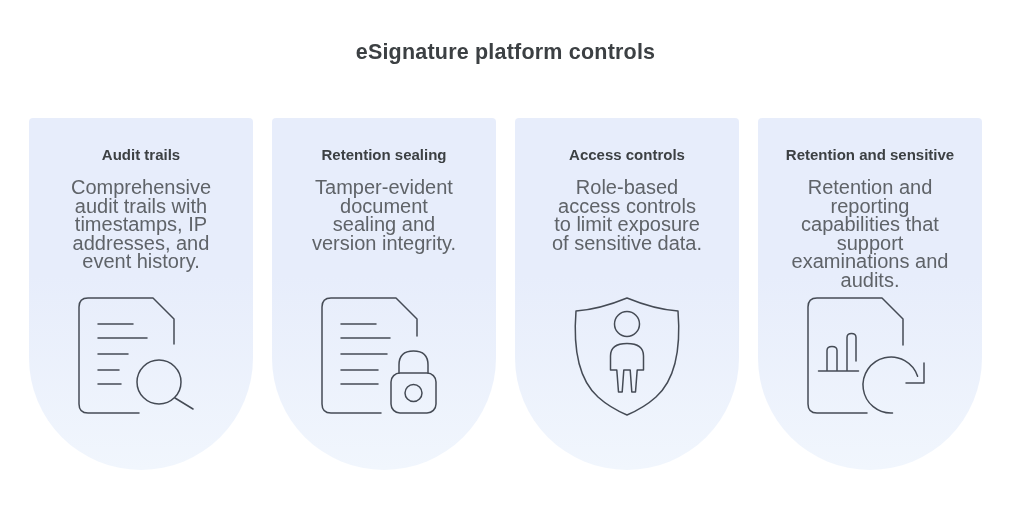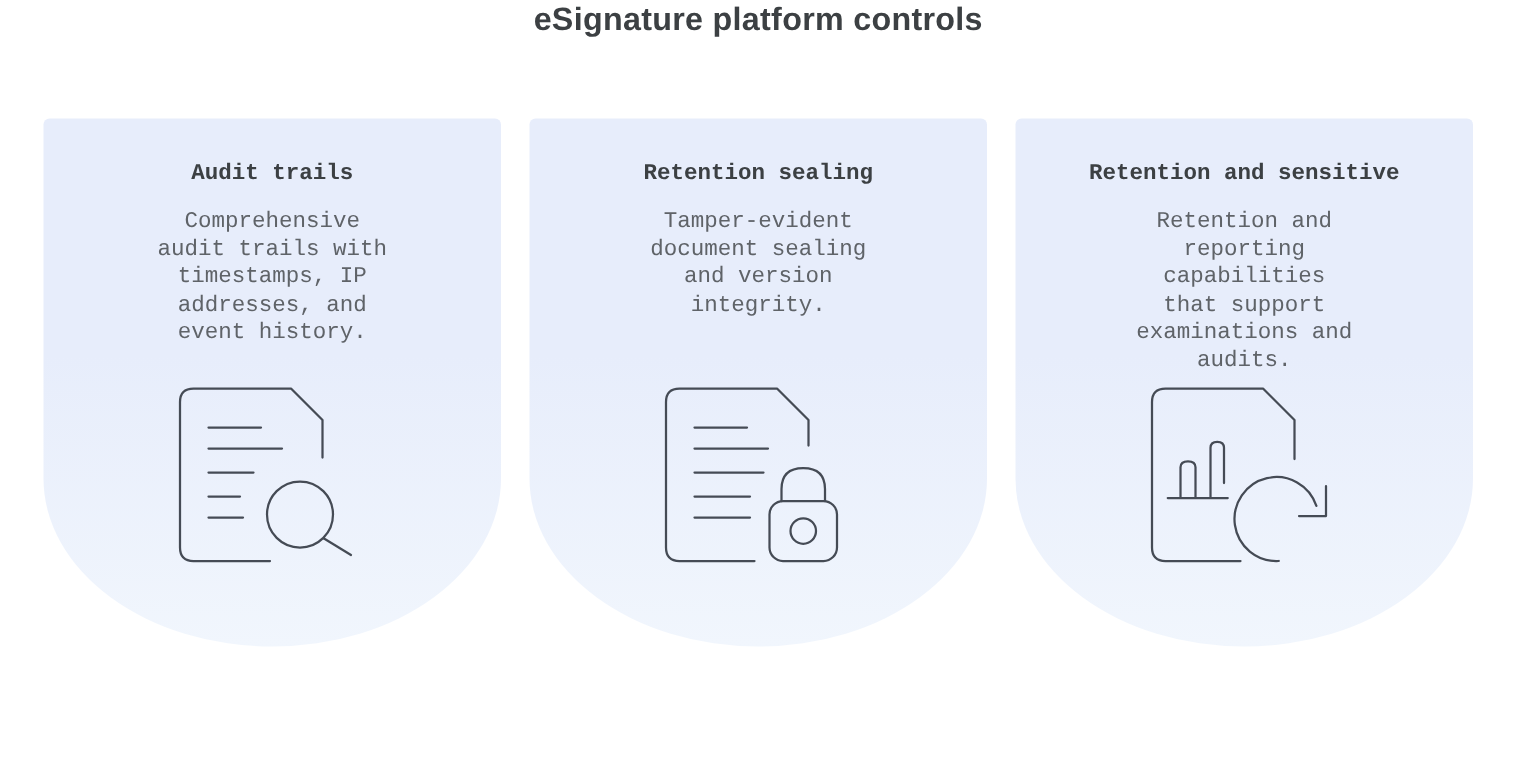--- a/index.html
+++ b/index.html
@@ -11,52 +11,52 @@
     --body_color:#5f6368;
   }
   *{margin:0;padding:0;box-sizing:border-box;}
   html,body{width:1011px;height:508px;overflow:hidden;}
   body{
     background:var(--page_bg);
     font-family:"Liberation Sans","DejaVu Sans",sans-serif;
     -webkit-font-smoothing:antialiased;
   }
   h1.page-title{
+    margin-top:39px;
     text-align:center;
     font-size:21.5px;
     line-height:26px;
     font-weight:bold;
     color:var(--title_color);
     letter-spacing:.2px;
   }
   .cards{
     display:flex;
     gap:19px;
     padding:0 29px;
     margin-top:53px;
-    font-family:Liberation Mono, monospace;
   }
   .card{
     position:relative;
     flex:1 1 0;
     height:352px;
     background:linear-gradient(180deg,var(--card_top) 0%,var(--card_top) 45%,var(--card_bottom) 100%);
     border-radius:4px 4px 50% 50% / 4px 4px 112px 112px;
     text-align:center;
   }
   .card-title{
     margin-top:28px;
     font-size:15px;
     line-height:18px;
     font-weight:bold;
     color:var(--title_color);
   }
   .card-desc{
     margin:14px auto 0;
-    font-size:15px;
+    font-size:20px;
     line-height:18.5px;
     color:var(--body_color);
   }
   .card:nth-child(1) .card-desc{max-width:160px;}
   .card:nth-child(2) .card-desc{max-width:150px;}
   .card:nth-child(3) .card-desc{max-width:152px;}
   .card:nth-child(4) .card-desc{max-width:162px;}
   .icon{
     position:absolute;
     top:176px;
@@ -106,20 +106,34 @@
 
         <path class="st" d="M22,30 H57 M22,44 H71 M22,60 H68 M22,76 H59 M22,90 H59"></path>
 
         <path class="st" d="M80,79 V71 Q80,57 94.5,57 Q109,57 109,71 V79"></path>
         <rect class="st" x="72" y="79" width="45" height="40" rx="9"></rect>
         <circle class="st" cx="94.5" cy="99" r="8.5"></circle>
       </svg>
     </div>
   </section>
 
+  <section class="card">
+    <h2 class="card-title">Access controls</h2>
+    <p class="card-desc">Role-based access controls to limit exposure of sensitive data.</p>
+    <div class="icon">
+      <svg viewBox="0 0 130 130" aria-hidden="true">
+
+        <path class="st" d="M65,4 C48,11 29,16 14,17 C11,55 16,85 36,103 C46,112 58,118 65,121 C72,118 84,112 94,103 C114,85 119,55 116,17 C101,16 82,11 65,4 Z"></path>
+
+        <circle class="st" cx="65" cy="30" r="12.5"></circle>
+
+        <path class="st" d="M48.5,76 V62 Q48.5,49.5 65,49.5 Q81.5,49.5 81.5,62 V76 H75.2 L73.5,98 H69.8 L68.2,76 H61.8 L60.2,98 H56.5 L54.8,76 Z"></path>
+      </svg>
+    </div>
+  </section>
 
   <section class="card">
     <h2 class="card-title">Retention and sensitive</h2>
     <p class="card-desc">Retention and reporting capabilities that support examinations and audits.</p>
     <div class="icon">
       <svg viewBox="0 0 130 130" aria-hidden="true">
 
         <path class="st" d="M62,119 H12 Q3,119 3,110 V13 Q3,4 12,4 H77 L98,25 V51"></path>
 
         <path class="st" d="M13.5,77 H53.5 M22,77 V56.5 Q22,52.5 27,52.5 Q32,52.5 32,56.5 V77 M42,77 V43.5 Q42,39.5 46.5,39.5 Q51,39.5 51,43.5 V67"></path>

